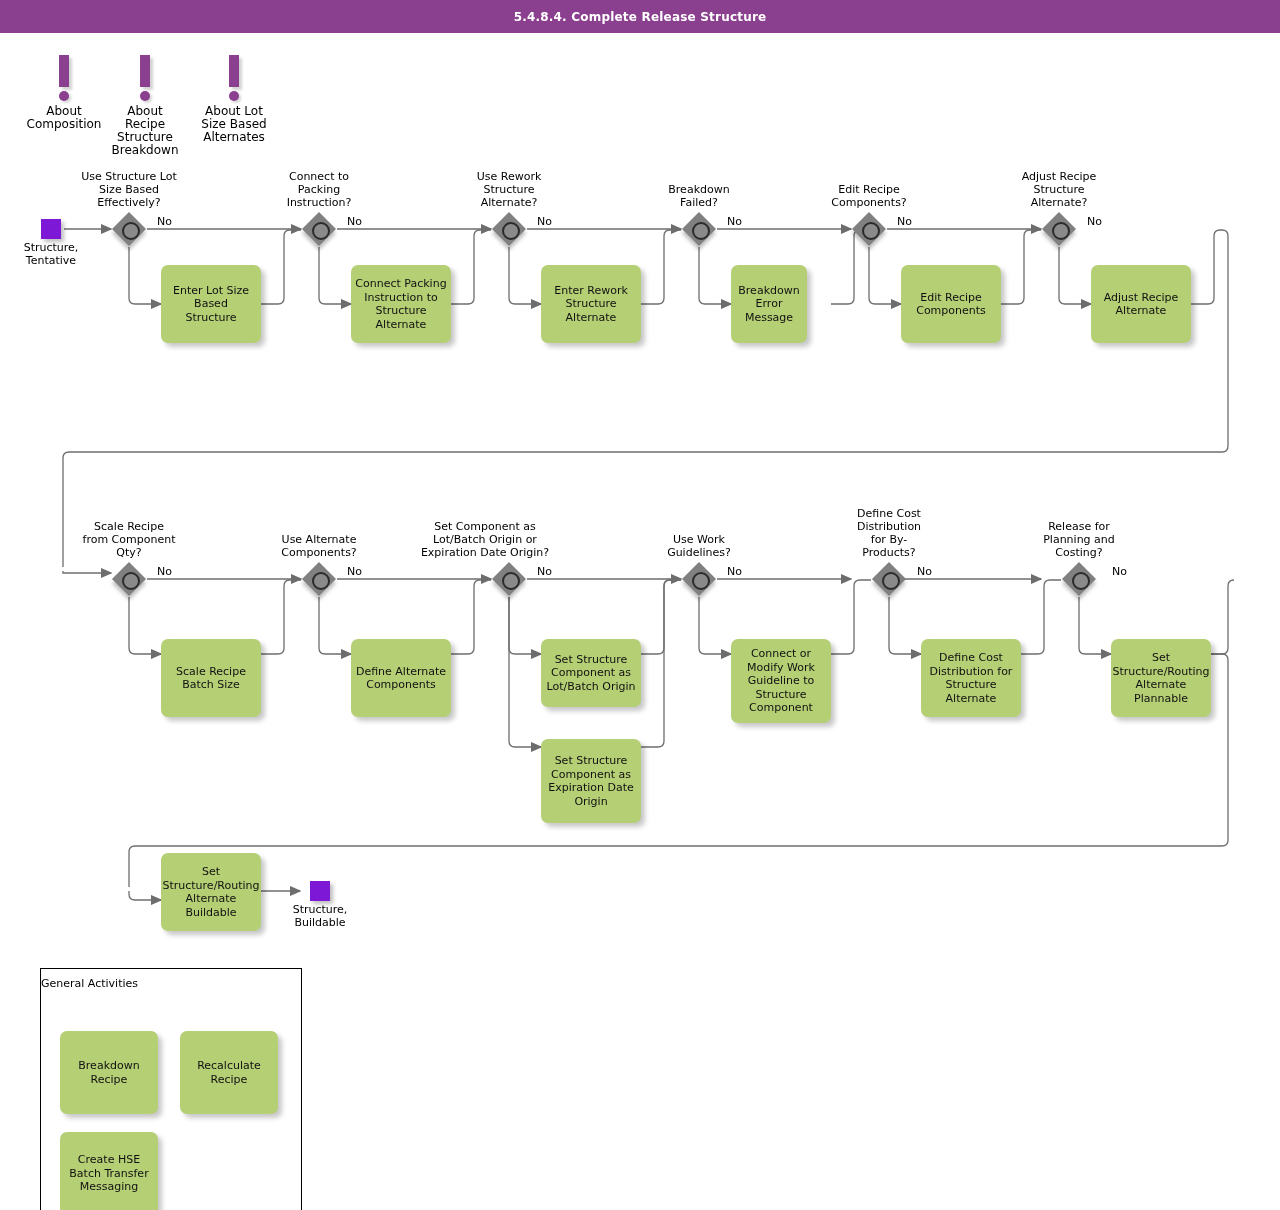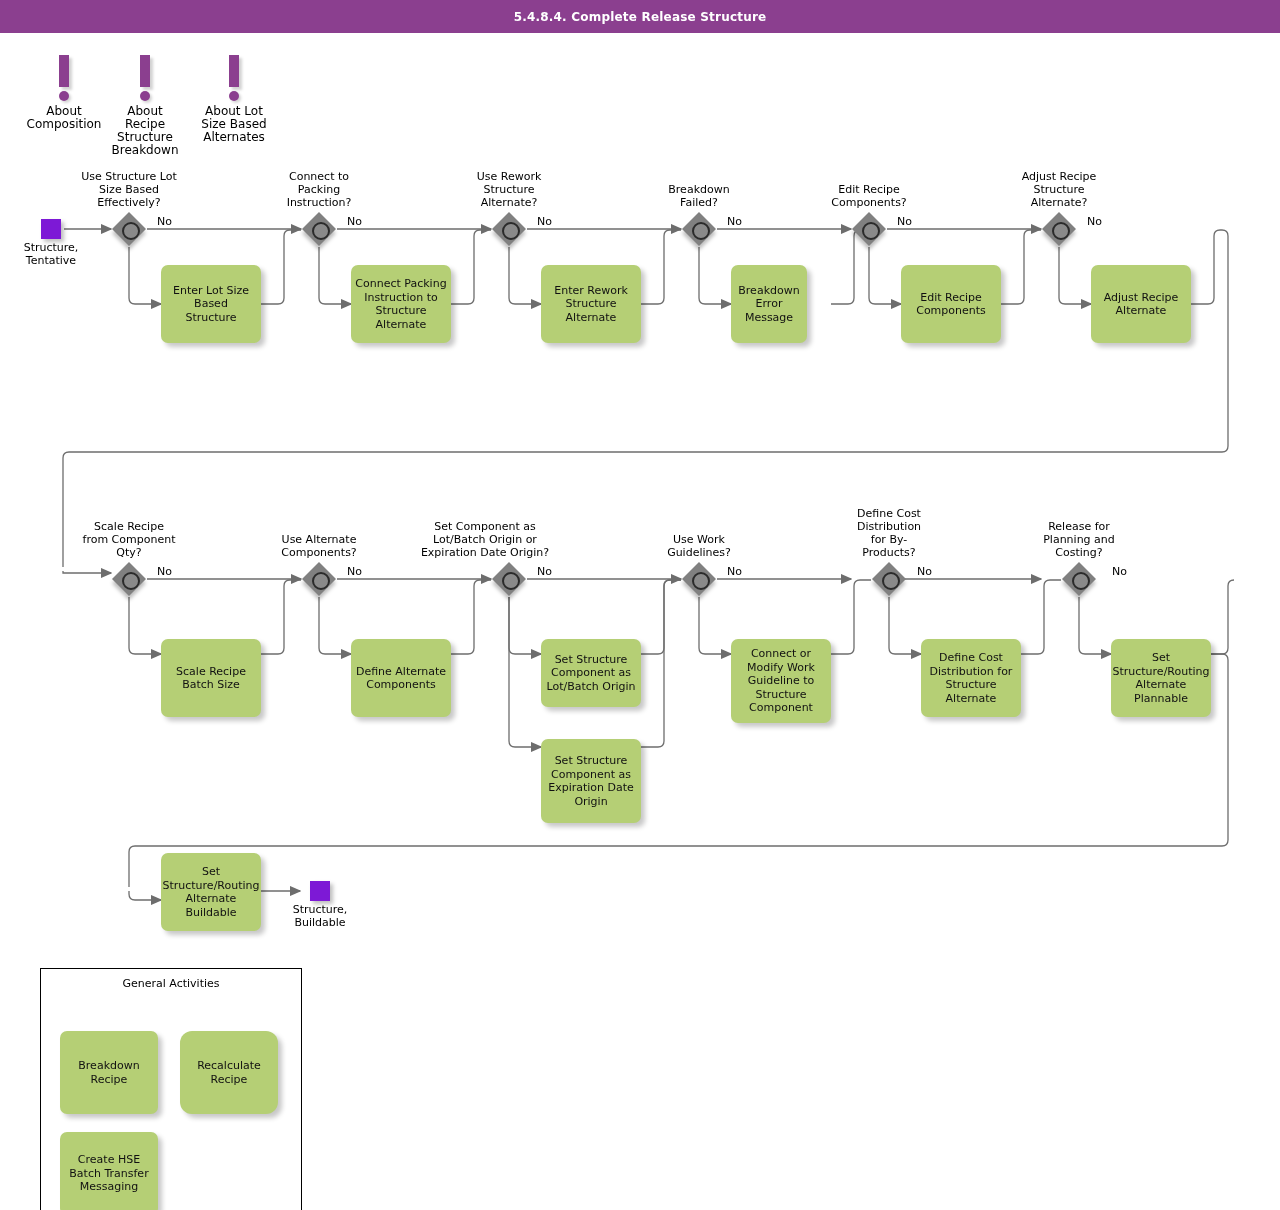--- a/index.html
+++ b/index.html
@@ -44,21 +44,21 @@
   .info{position:absolute;width:90px;}
   .info .bar{position:absolute;left:50%;margin-left:-5px;top:0;width:10px;height:32px;
              background:#8b3f8f;box-shadow:3px 3px 3px rgba(0,0,0,.18);}
   .info .dot{position:absolute;left:50%;margin-left:-5px;top:36px;width:10px;height:10px;
              border-radius:50%;background:#8b3f8f;box-shadow:2px 2px 3px rgba(0,0,0,.18);}
   .info .cap{position:absolute;top:50px;left:0;width:90px;text-align:center;
              font-size:12px;line-height:13px;color:#000;white-space:pre-line;}
 
   
   #genbox{position:absolute;border:1.5px solid #000;background:#fff;}
-  #gentitle{position:absolute;width:100%;text-align:center;top:8px;font-size:11px;color:#000;}
+  #gentitle{position:absolute;width:100%;top:8px;font-size:11px;color:#000;}
 </style>
 </head>
 <body>
 
 <div id="titlebar">
   <span class="t">5.4.8.4. Complete Release Structure</span>
 </div>
 
 <div id="canvas">
 
@@ -309,20 +309,20 @@
 Alternate
 Buildable</div>
   <div class="node dataobj" style="left:310px;top:848px;"></div>
   <div class="objlabel" style="left: 280px; top: 870px; width: 80px; white-space: pre-line;">Structure,
 Buildable</div>
 
   <div id="genbox" style="left:40px;top:935px;width:260px;height:260px;">
     <div id="gentitle">General Activities</div>
     <div class="node task" style="left: 19px; top: 62px; width: 98px; height: 83px; white-space: pre-line;">Breakdown
 Recipe</div>
-    <div class="node task" style="left: 139px; top: 62px; width: 98px; height: 83px; white-space: pre-line; border-radius: 12px;">Recalculate
+    <div class="node task" style="left: 139px; top: 62px; width: 98px; height: 83px; white-space: pre-line;">Recalculate
 Recipe</div>
     <div class="node task" style="left: 19px; top: 163px; width: 98px; height: 83px; white-space: pre-line;">Create HSE
 Batch Transfer
 Messaging</div>
   </div>
 
 </div>
 
 </body></html>

